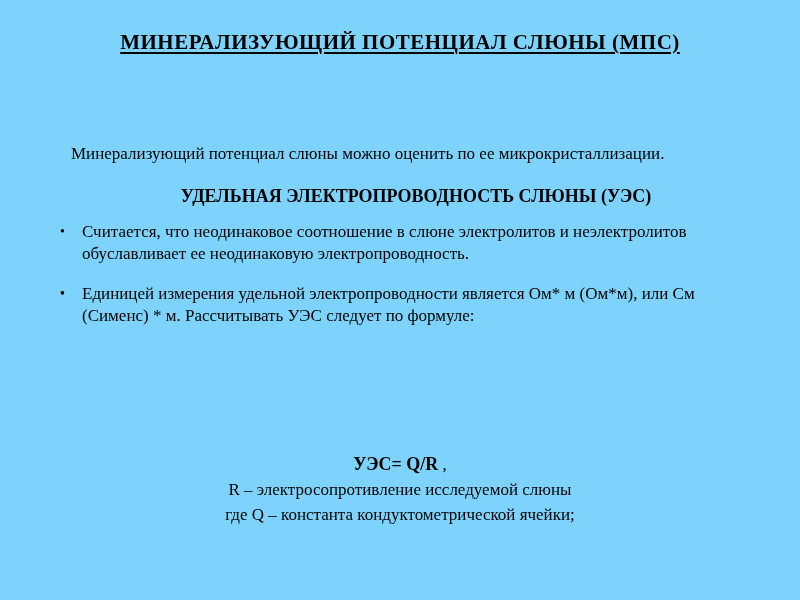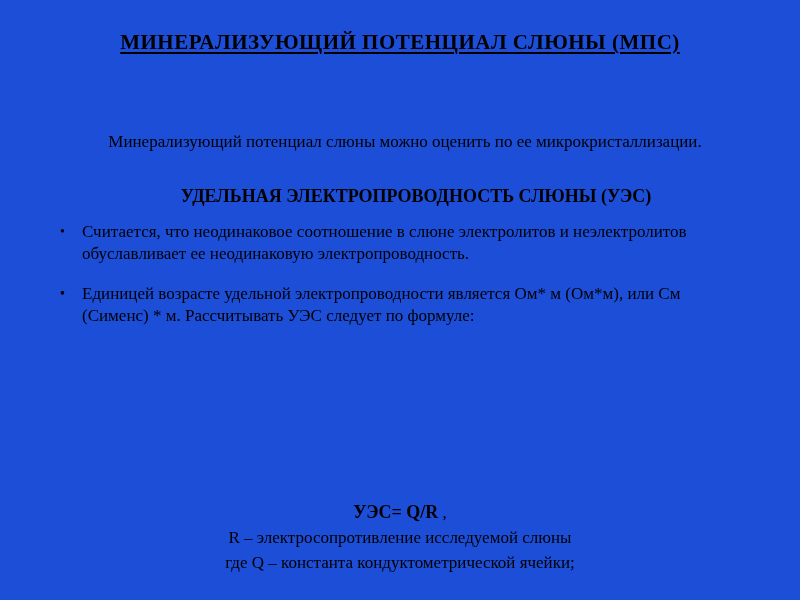--- a/index.html
+++ b/index.html
@@ -4,21 +4,21 @@
 <style>
   html, body {
     margin: 0;
     padding: 0;
     background: #888;
   }
   .slide {
     position: relative;
     width: 800px;
     height: 600px;
-    background: #1d4ed8;
+    background: #7dd3fc;
     color: #000000;
     font-family: "Liberation Serif", "DejaVu Serif", serif;
     overflow: hidden;
     margin: 0 auto;
   }
   .title {
     position: absolute;
     top: 30px;
     left: 0;
     width: 100%;
@@ -33,23 +33,22 @@
     text-decoration-thickness: 1.5px;
     text-underline-offset: 3px;
   }
   .intro {
     position: absolute;
     top: 127px;
     left: 55px;
     right: 45px;
     font-size: 17px;
     line-height: 22px;
-    margin: 4px;
+    margin: 16px;
     white-space: pre-wrap;
-    text-align: center;
   }
   .section-heading {
     position: absolute;
     top: 170px;
     left: 0;
     width: 100%;
     text-align: center;
     font-size: 18px;
     font-weight: bold;
     margin: 16px;
@@ -80,21 +79,20 @@
     white-space: pre-wrap;
   }
   .formula-block {
     position: absolute;
     top: 452px;
     left: 0;
     width: 100%;
     text-align: center;
     font-size: 17px;
     line-height: 25px;
-    margin-top: 48px;
   }
   .formula-equation-bold {
     font-weight: bold;
     font-size: 18px;
   }
   .formula-tail {
     white-space: pre;
   }
 </style>
 </head>
@@ -111,21 +109,21 @@
   <ul class="bullet-list">
     <li class="bullet-item">
       <span class="bullet-marker">•</span>
       <span class="bullet-text">Считается, что неодинаковое соотношение в слюне электролитов и неэлектролитов обуславливает ее неодинаковую электропроводность.</span>
     </li>
     <li class="bullet-item">
       <span class="bullet-marker">•</span>
     </li>
     <li class="bullet-item">
       <span class="bullet-marker">•</span>
-      <span class="bullet-text">Единицей возрасте удельной электропроводности является Ом* м (Ом*м), или См (Сименс) * м. Рассчитывать УЭС следует по формуле:</span>
+      <span class="bullet-text">Единицей измерения удельной электропроводности является Ом* м (Ом*м), или См (Сименс) * м. Рассчитывать УЭС следует по формуле:</span>
     </li>
   </ul>
 
   <div class="formula-block">
     <div class="formula-line"><span class="formula-equation-bold">УЭС= Q/R</span><span class="formula-tail"> ,</span></div>
     <div class="formula-line">R – электросопротивление исследуемой слюны</div>
     <div class="formula-line">где Q – константа кондуктометрической ячейки;</div>
   </div>
 
 </div>

